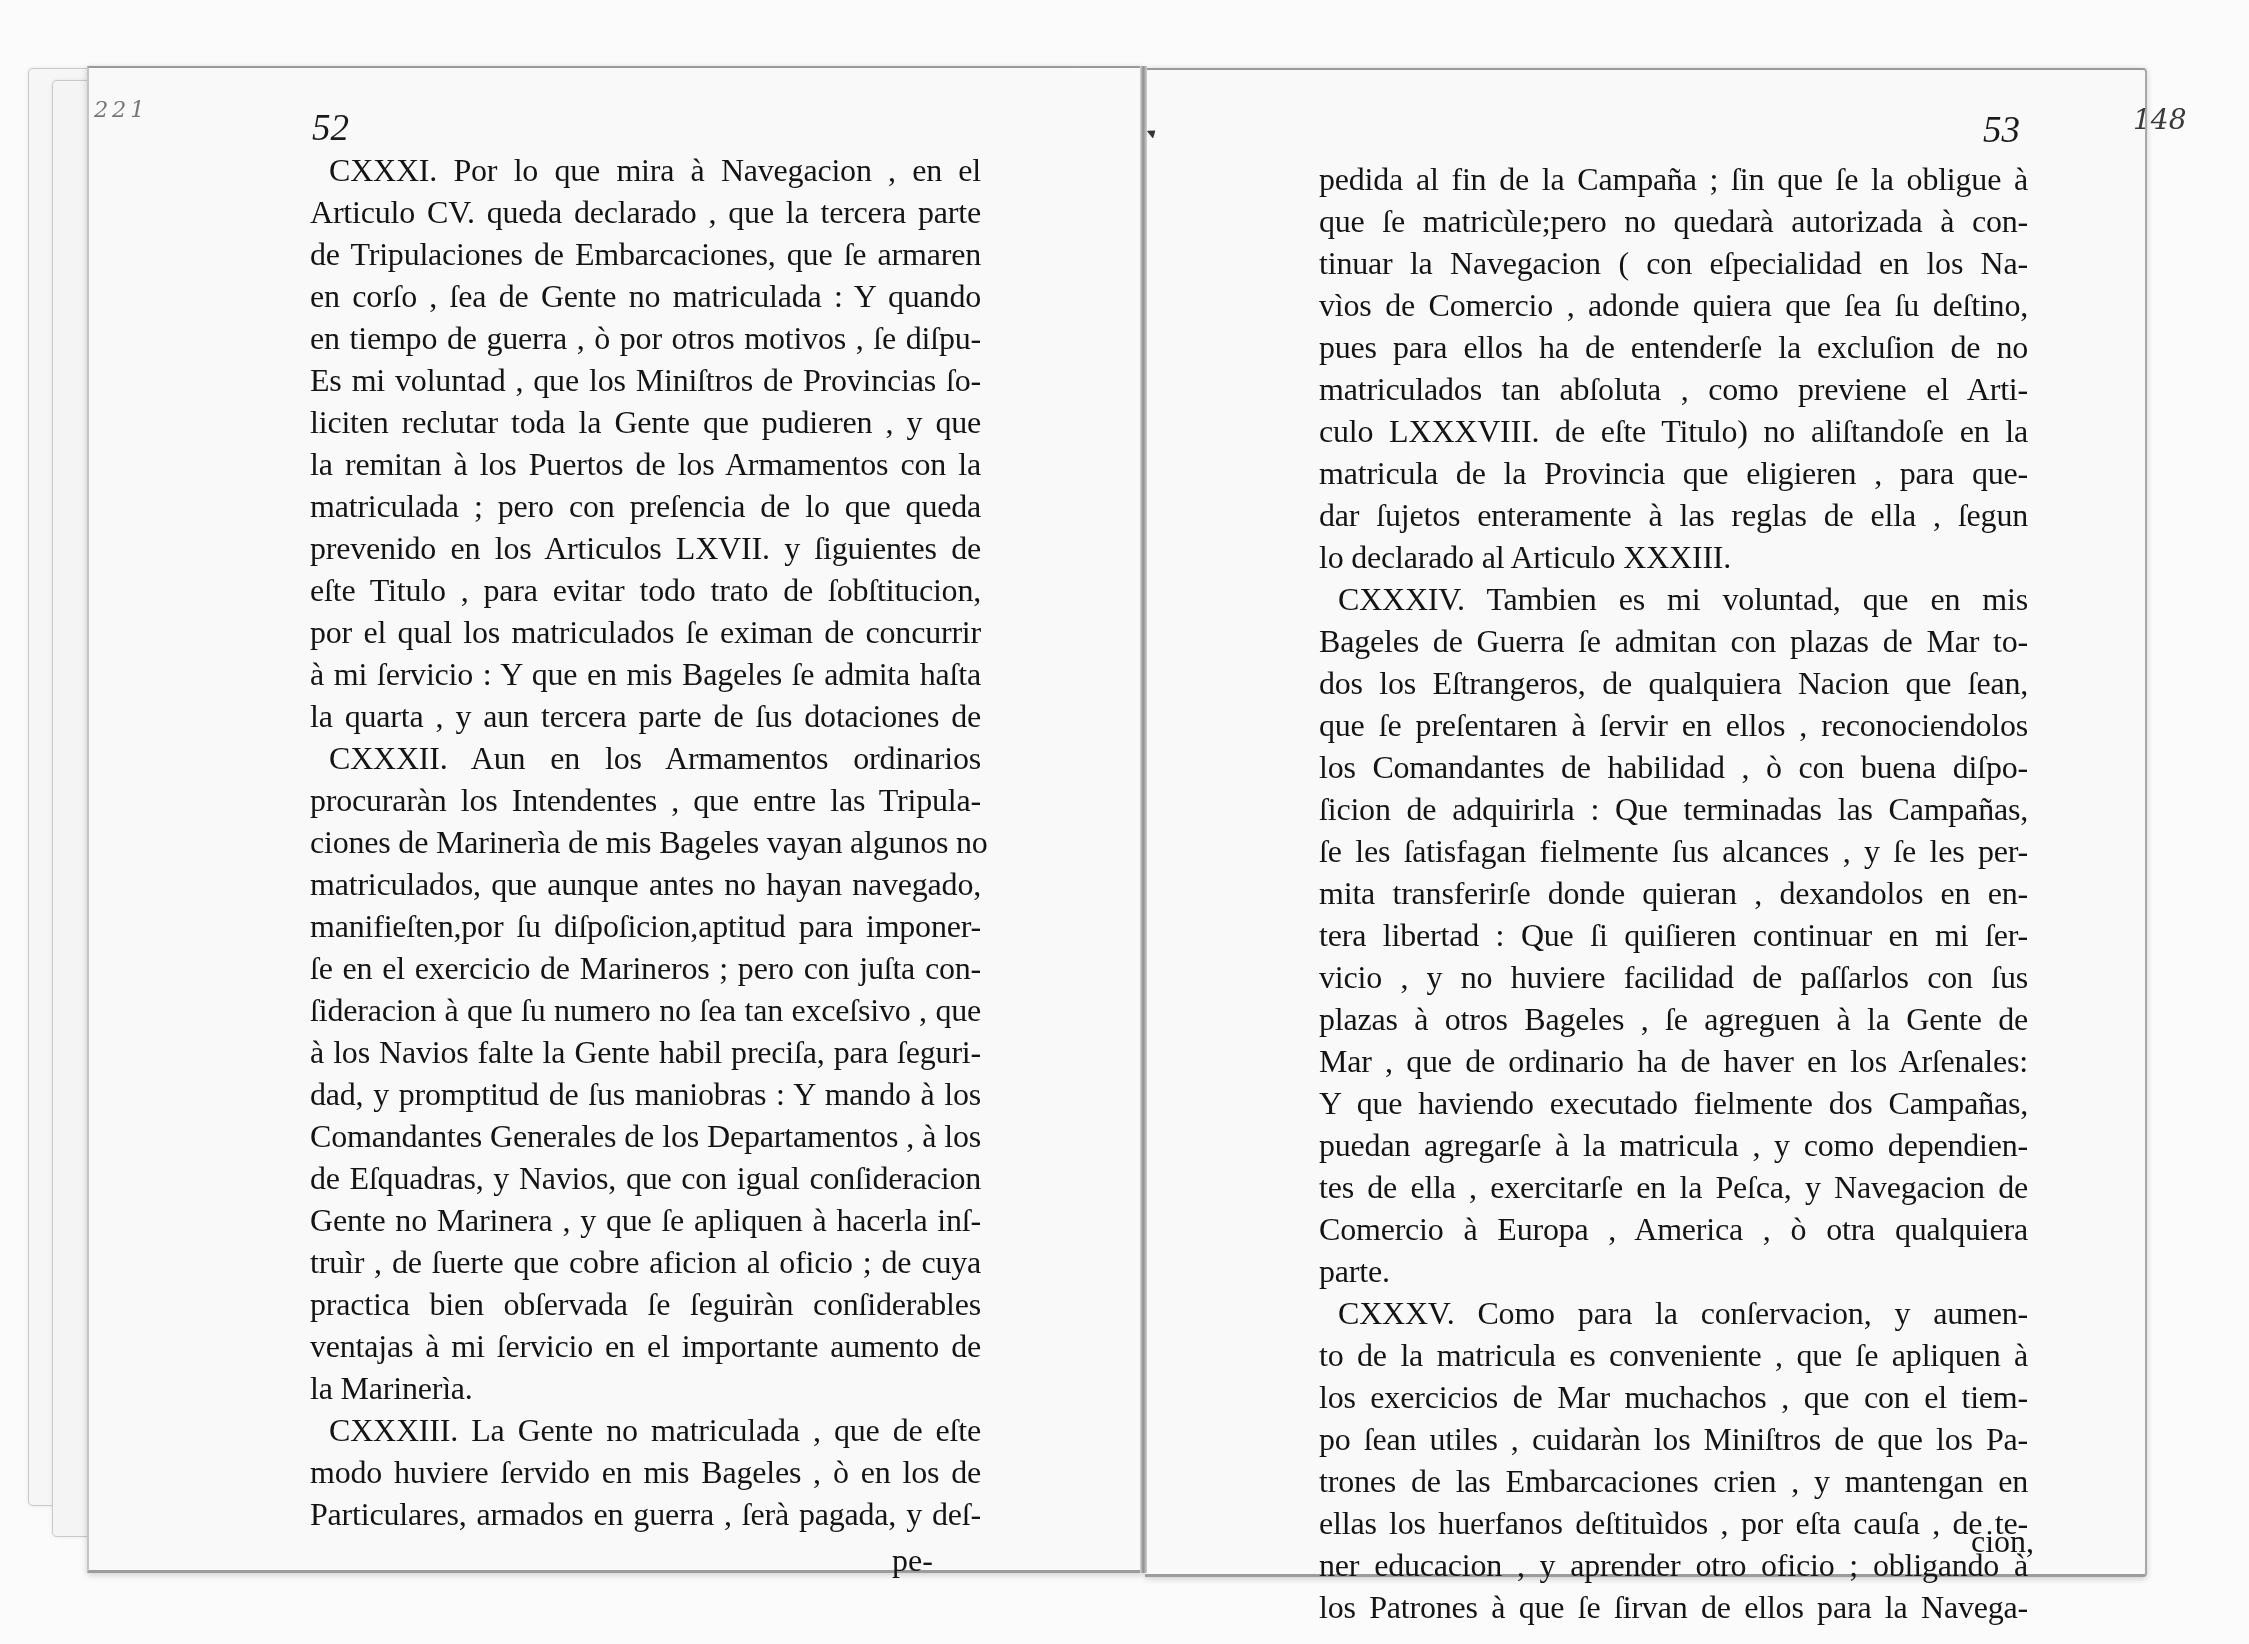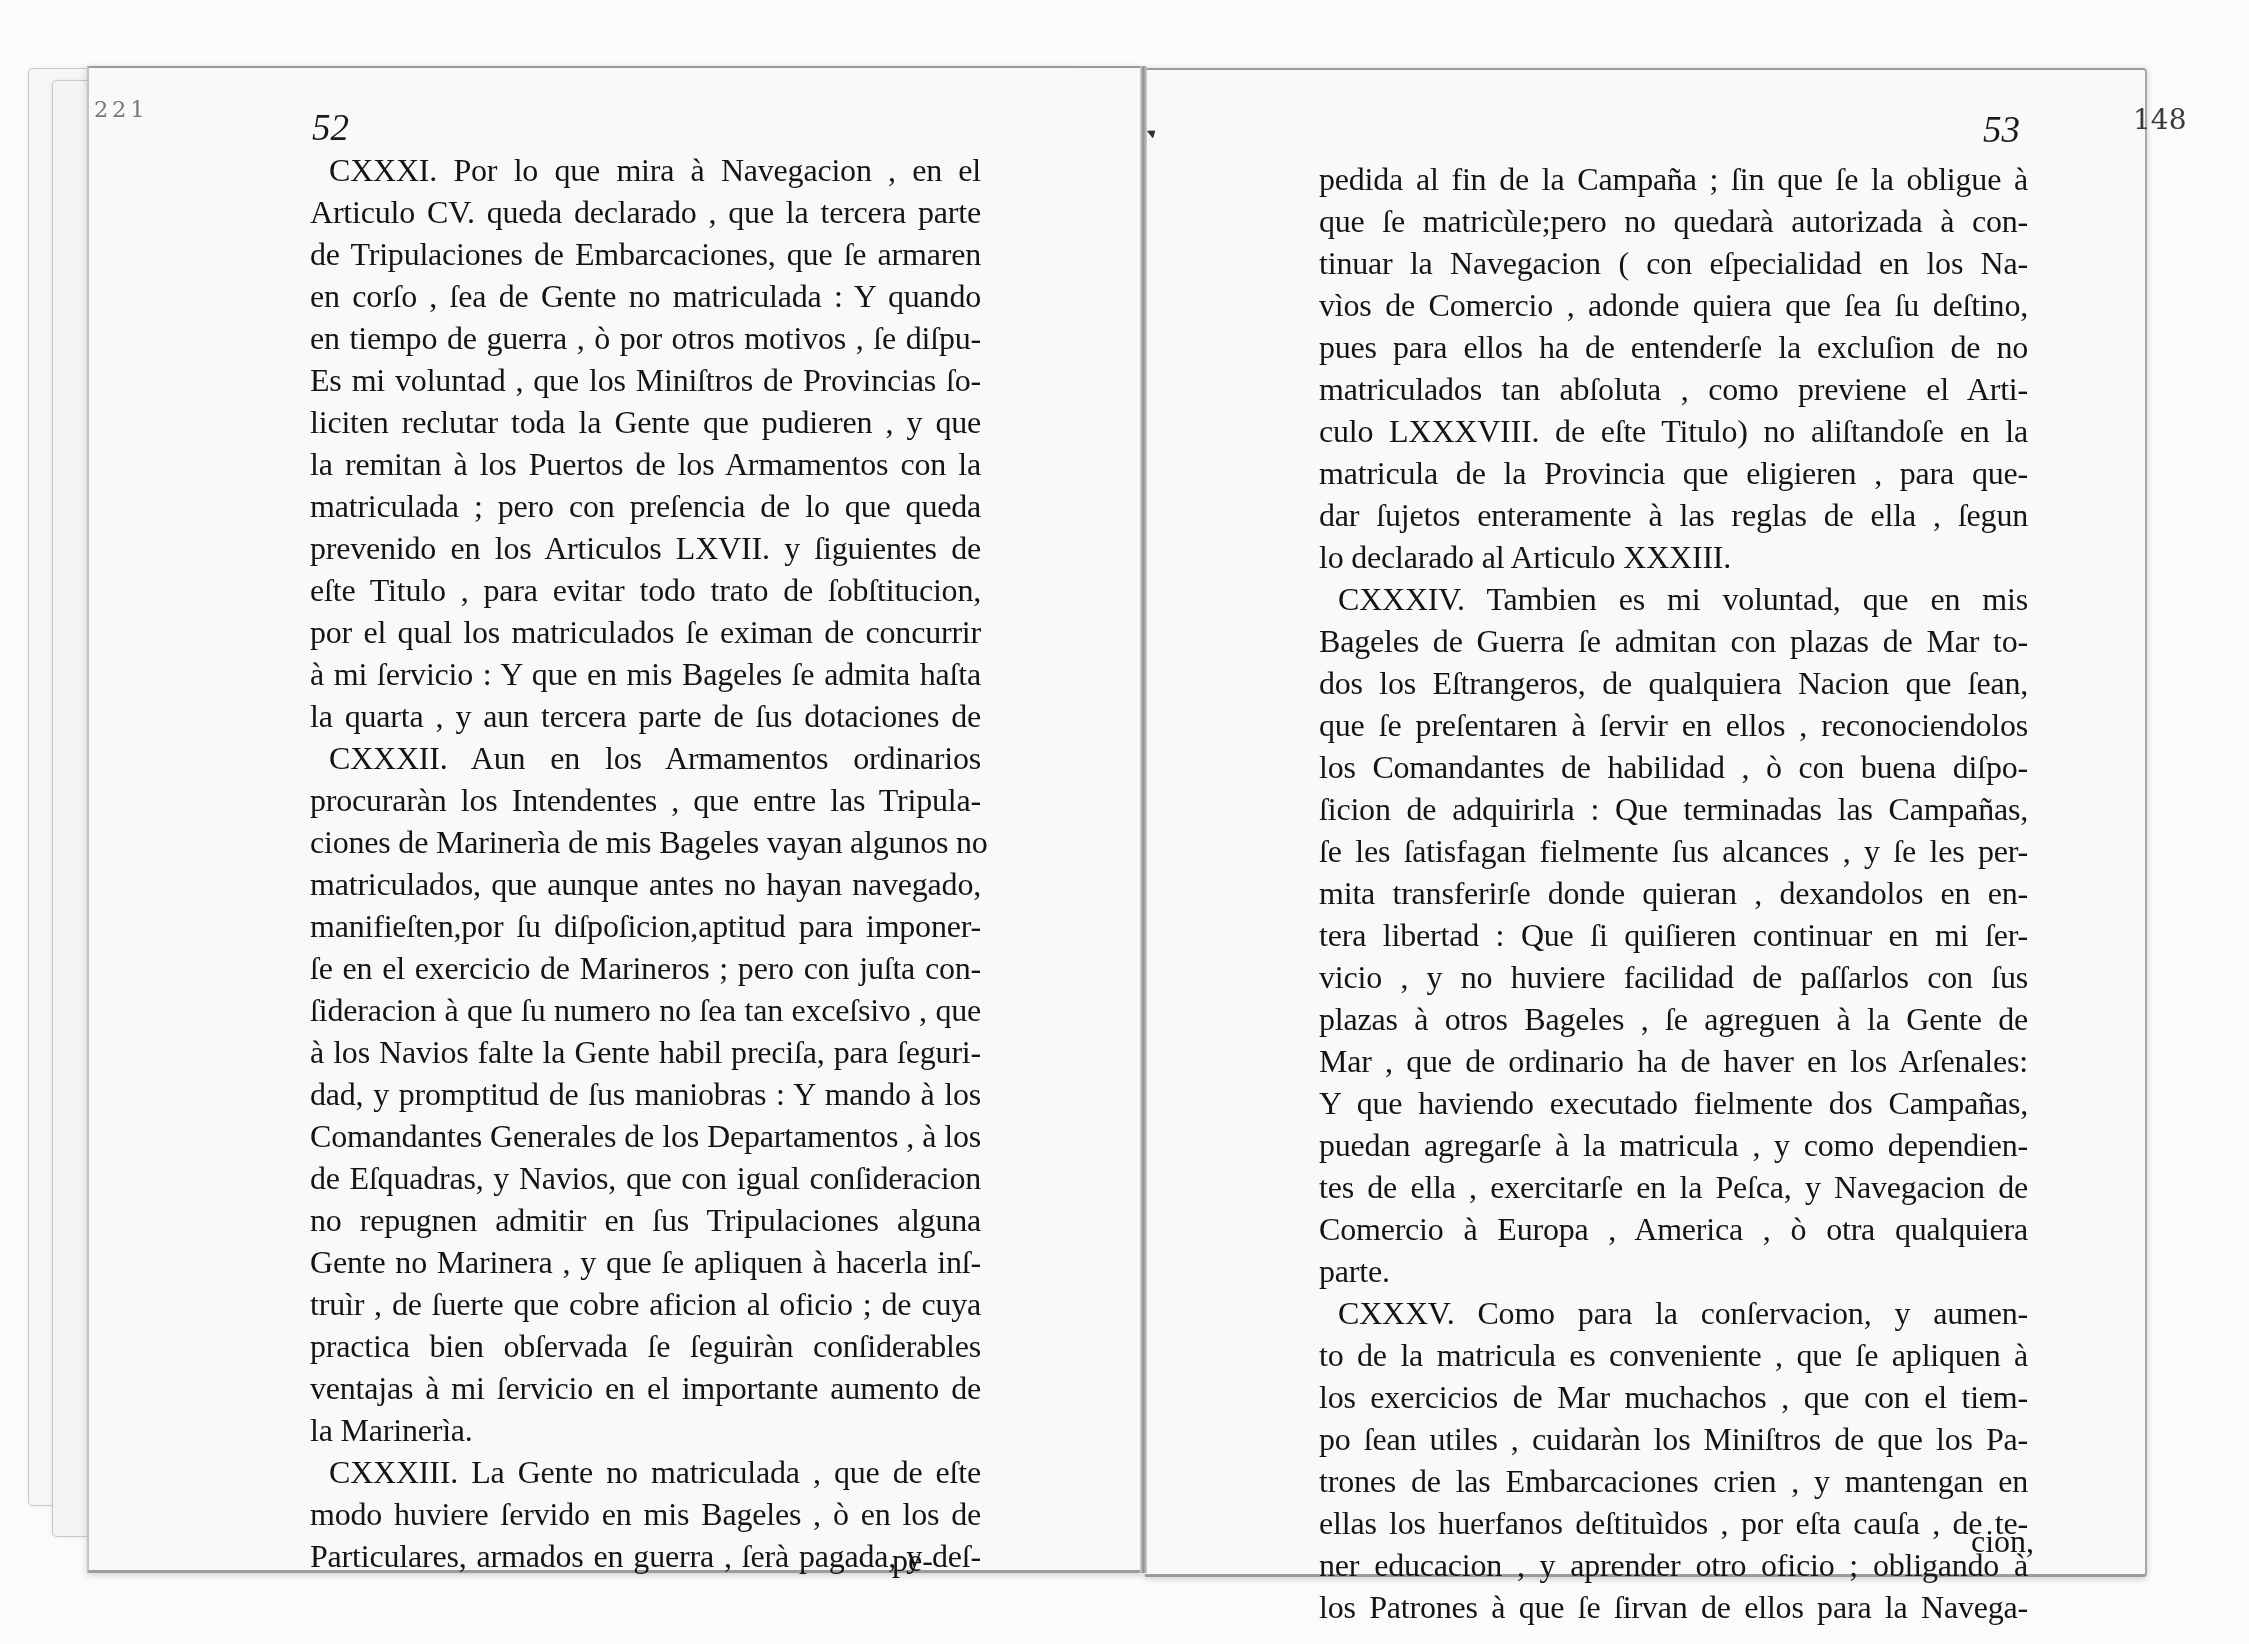--- a/index.html
+++ b/index.html
@@ -72,20 +72,21 @@
     font-size: 37px;
     font-style: italic;
     color: #1a1a1a;
   }
   .folio.left-num { left: 312px; top: 106px; }
   .folio.right-num { left: 1983px; top: 108px; }
 
   .hand-note {
     position: absolute;
     font-family: "DejaVu Serif", serif;
+    font-style: italic;
     color: #3a3a3a;
   }
   .hand-note.left-note { left: 94px; top: 96px; font-size: 22.5px; color: #777; letter-spacing: 3.8px; }
   .hand-note.right-note { left: 2133px; top: 103px; font-size: 28px; }
 
   .text-col {
     position: absolute;
     font-size: 32px;
     line-height: 42px;
     letter-spacing: -0.2px;
@@ -146,21 +147,20 @@
   <span class="line">procuraràn los Intendentes , que entre las Tripula-</span>
   <span class="line">ciones de Marinerìa de mis Bageles vayan algunos no</span>
   <span class="line">matriculados, que aunque antes no hayan navegado,</span>
   <span class="line">manifieſten,por ſu diſpoſicion,aptitud para imponer-</span>
   <span class="line">ſe en el exercicio de Marineros ; pero con juſta con-</span>
   <span class="line">ſideracion à que ſu numero no ſea tan exceſsivo , que</span>
   <span class="line">à los Navios falte la Gente habil preciſa, para ſeguri-</span>
   <span class="line">dad, y promptitud de ſus maniobras : Y mando à los</span>
   <span class="line">Comandantes Generales de los Departamentos , à los</span>
   <span class="line">de Eſquadras, y Navios, que con igual conſideracion</span>
-  <span class="line">no repugnen admitir en ſus Tripulaciones alguna</span>
   <span class="line">Gente no Marinera , y que ſe apliquen à hacerla inſ-</span>
   <span class="line">truìr , de ſuerte que cobre aficion al oficio ; de cuya</span>
   <span class="line">practica bien obſervada ſe ſeguiràn conſiderables</span>
   <span class="line">ventajas à mi ſervicio en el importante aumento de</span>
   <span class="line last">la Marinerìa.</span>
   <span class="line indent">CXXXIII.  La Gente no matriculada , que de eſte</span>
   <span class="line">modo huviere ſervido en mis Bageles , ò en los de</span>
   <span class="line">Particulares, armados en guerra , ſerà pagada, y deſ-</span>
 </div>
 <div class="catchword left-catch">pe-</div>

